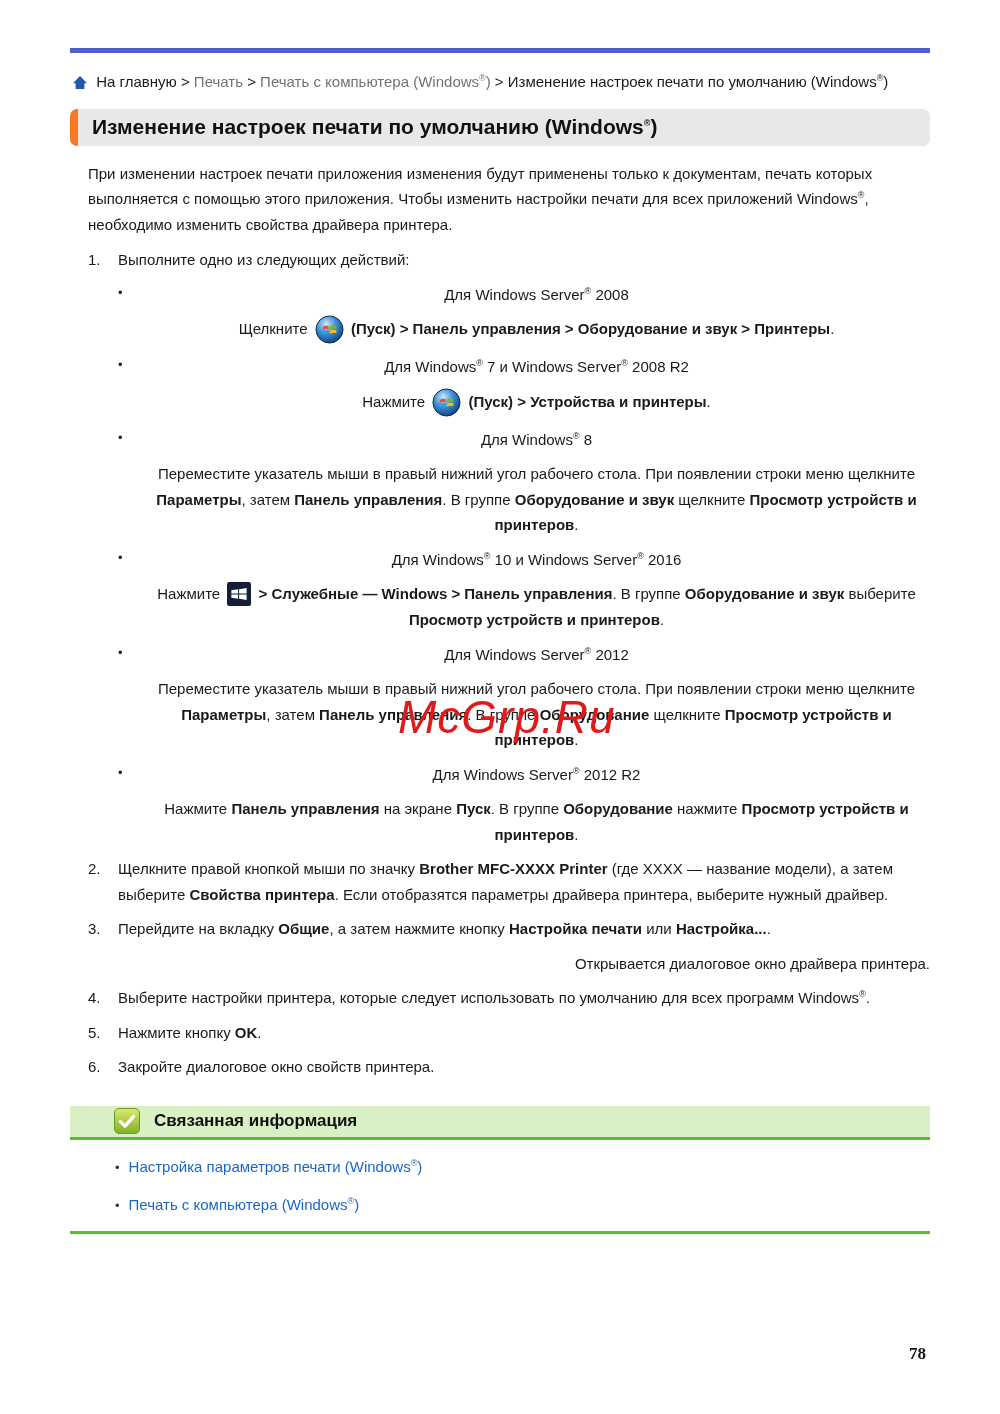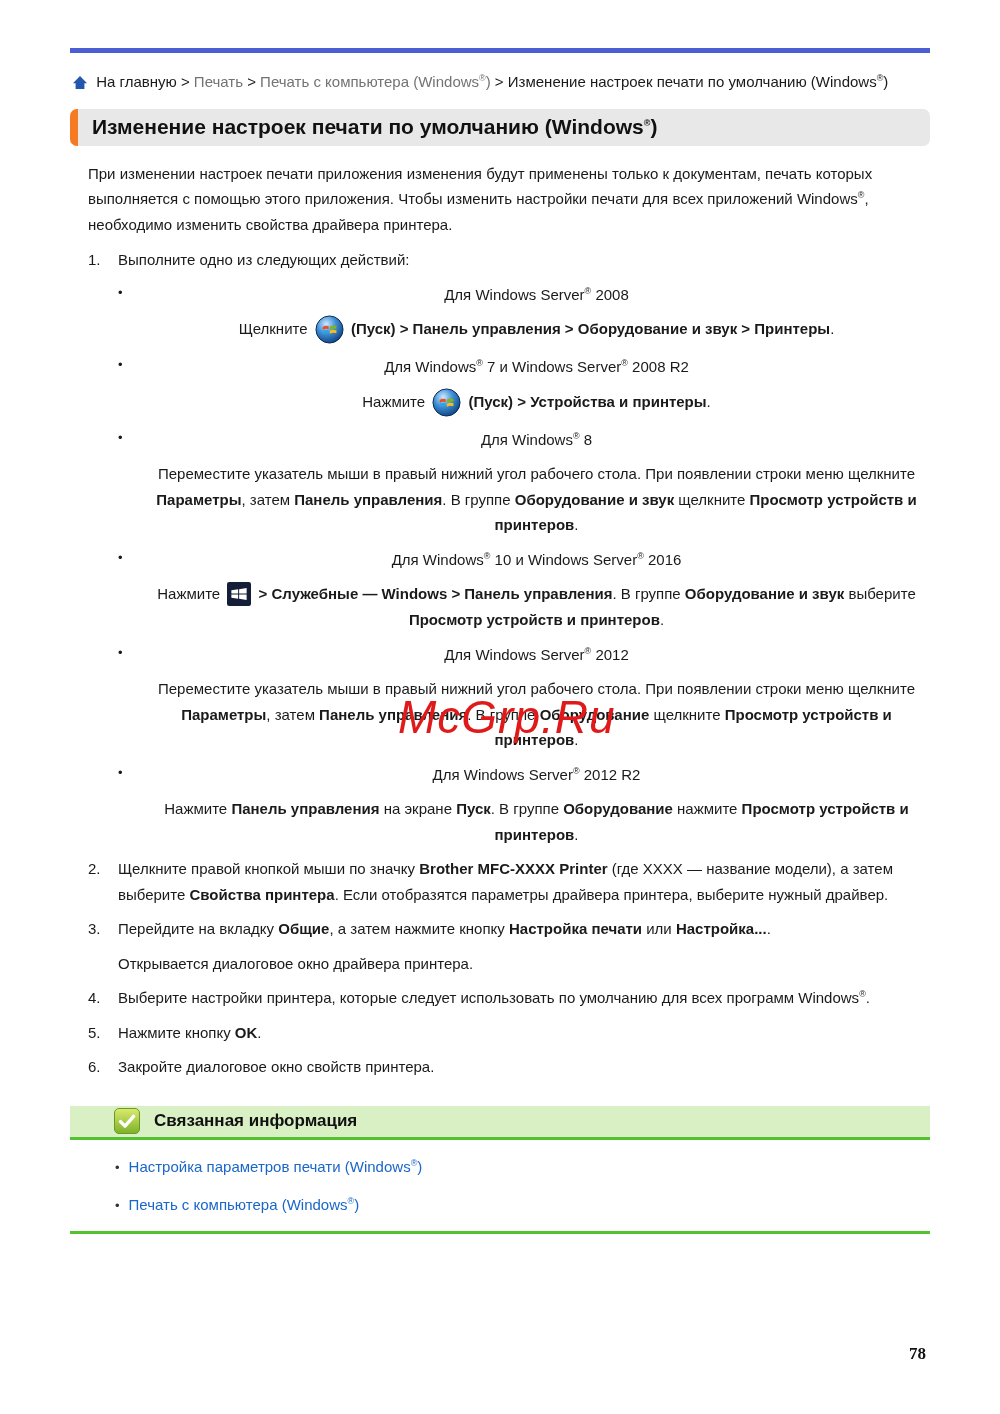--- a/index.html
+++ b/index.html
@@ -20,21 +20,21 @@
   }
   .content { margin:15px 70px 0 88px; }
   .intro { margin-bottom:10px; }
   .step { display:flex; margin-top:9px; }
   .step-num { width:30px; flex:0 0 30px; }
   .step-body { flex:1; }
   .bullet { display:flex; margin-top:9px; }
   .bullet-mark { width:25px; flex:0 0 25px; font-size:13px; }
   .bullet-body { flex:1;text-align:center; }
   .bullet-para { margin-top:9px; }
-  .sub-para { margin-top:9px; }
+  .sub-para { margin-top:9px;text-align:right; }
   .b { font-weight:bold; }
   .sup { font-size:9px; vertical-align:super; line-height:0; }
   .inline-icon { display:inline-block; vertical-align:middle; margin:0 3px; position:relative; top:-1px; }
   .inline-icon.win7 svg { width:29px; height:29px; display:block; }
   .inline-icon.win10 svg { width:24px; height:24px; display:block; }
   .inline-icon.home svg { width:14px; height:13px; display:block; margin-right:2px; }
   .related { margin:26px 70px 0 70px; }
   .related-bar {
     background:#d9efc4; border-bottom:3px solid #54c12f;
     display:flex; align-items:center; height:34px; padding-left:44px;

